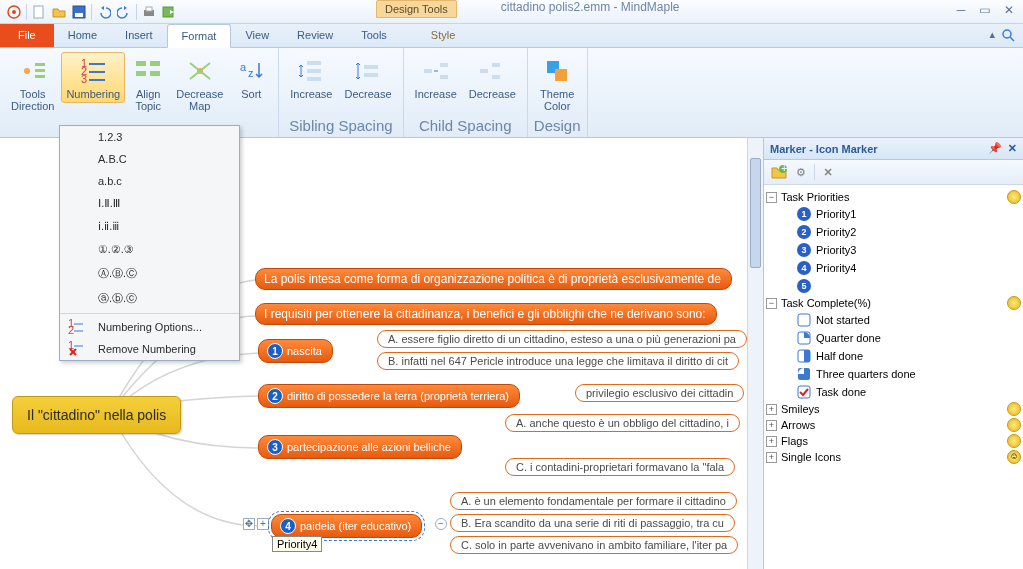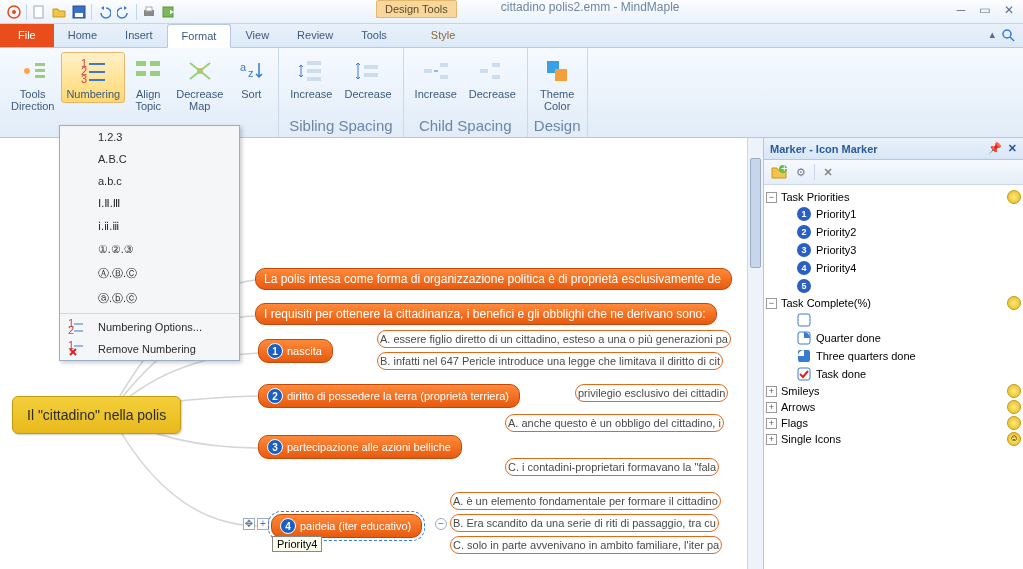--- a/index.html
+++ b/index.html
@@ -29,21 +29,21 @@
 .dropdown{position:absolute;left:59px;top:125px;width:181px;background:#f5f6f7;border:1px solid #9aaec7;box-shadow:2px 2px 4px rgba(0,0,0,.2);z-index:100}
 .dd-item{padding:5px 10px 5px 38px;cursor:pointer;color:#2b2b2b;position:relative}
 .dd-sep{height:1px;background:#cad8ea;margin:2px 0}
 .dd-item.wicon{padding-left:38px}
 .dd-icn{position:absolute;left:8px;top:3px;width:16px;height:16px}
 .workspace{position:absolute;left:0;top:138px;right:260px;bottom:0;background:#fff;overflow:hidden}
 .central{position:absolute;left:12px;top:258px;background:linear-gradient(#f4cf3a,#e7b91d);border:1px solid #c19a12;border-radius:6px;padding:10px 14px;font-size:14px;color:#2b2b2b;box-shadow:1px 1px 2px rgba(0,0,0,.2)}
 .branch{position:absolute;background:linear-gradient(#ff8a3a,#e65a0f);border:1px solid #c34808;border-radius:10px;padding:3px 10px 3px 8px;color:#fff;font-size:12px;display:flex;align-items:center;gap:4px;white-space:nowrap}
 .branch.sel{outline:1px dashed #3a7ad0;outline-offset:2px}
 .num-badge{width:16px;height:16px;border-radius:50%;background:#1a5fc4;color:#fff;font-size:10px;display:inline-flex;align-items:center;justify-content:center;font-weight:bold;border:1px solid #fff}
-.leaf{position:absolute;background:#fff;border:1px solid #e06a1a;border-radius:10px;padding:2px 2px;color:#4a4a4a;font-size:11px;white-space:nowrap}
+.leaf{position:absolute;background:#fff;border:1px solid #e06a1a;border-radius:10px;padding:2px 10px;color:#4a4a4a;font-size:11px;white-space:nowrap}
 .handle{position:absolute;width:12px;height:12px;border:1px solid #9aaec7;background:#fff;font-size:10px;line-height:10px;text-align:center;color:#5a6f8e;cursor:pointer}
 .tooltip{position:absolute;background:#fffff0;border:1px solid #888;padding:1px 4px;font-size:11px}
 .vscroll{position:absolute;right:260px;top:138px;bottom:0;width:16px;background:#eef3fa;border-left:1px solid #cad8ea}
 .vscroll .thumb{position:absolute;left:2px;right:2px;top:20px;height:110px;background:#c7d6ea;border:1px solid #9aaec7;border-radius:2px}
 .panel{position:absolute;right:0;top:138px;width:260px;bottom:0;background:#eef3fa;border-left:1px solid #b6c8de;display:flex;flex-direction:column}
 .panel-hdr{background:linear-gradient(#eaf2fb,#d7e6f6);border-bottom:1px solid #b6c8de;padding:4px 6px;font-size:11px;color:#2b5a9c;font-weight:bold;display:flex;align-items:center;justify-content:space-between}
 .panel-tb{background:linear-gradient(#f6faff,#e6eef8);border-bottom:1px solid #cad8ea;padding:3px 6px;display:flex;gap:4px;align-items:center}
 .panel-tb .pi{width:18px;height:18px;cursor:pointer;display:flex;align-items:center;justify-content:center}
 .tree{flex:1;background:#fff;overflow:auto;padding:4px 2px}
 .tn{display:flex;align-items:center;padding:1px 0;cursor:pointer}
@@ -416,37 +416,49 @@
         <span class="coin"></span>
       </div>
     <div class="tn">
         <span class="sp"></span>
         <span class="sp"></span>
         <span class="ti">
           <svg width="14" height="14">
             <rect x="1" y="1" width="12" height="12" rx="2" fill="#fff" stroke="#3a7ad0"></rect>
           </svg>
         </span>
+        <span class="tl">Not started</span>
       </div>
     <div class="tn">
         <span class="sp"></span>
         <span class="sp"></span>
         <span class="ti">
           <svg width="14" height="14">
             <rect x="1" y="1" width="12" height="12" rx="2" fill="#fff" stroke="#3a7ad0"></rect>
             <path d="M7 7V1a6 6 0 0 1 6 6z" fill="#3a7ad0"></path>
           </svg>
         </span>
         <span class="tl">Quarter done</span>
       </div>
     <div class="tn">
         <span class="sp"></span>
         <span class="sp"></span>
         <span class="ti">
           <svg width="14" height="14">
+            <rect x="1" y="1" width="12" height="12" rx="2" fill="#fff" stroke="#3a7ad0"></rect>
+            <rect x="7" y="1" width="6" height="12" fill="#3a7ad0"></rect>
+          </svg>
+        </span>
+        <span class="tl">Half done</span>
+      </div>
+    <div class="tn">
+        <span class="sp"></span>
+        <span class="sp"></span>
+        <span class="ti">
+          <svg width="14" height="14">
             <rect x="1" y="1" width="12" height="12" rx="2" fill="#3a7ad0"></rect>
             <path d="M7 7V1a6 6 0 0 0-6 6z" fill="#fff"></path>
           </svg>
         </span>
         <span class="tl">Three quarters done</span>
       </div>
     <div class="tn">
         <span class="sp"></span>
         <span class="sp"></span>
         <span class="ti">

